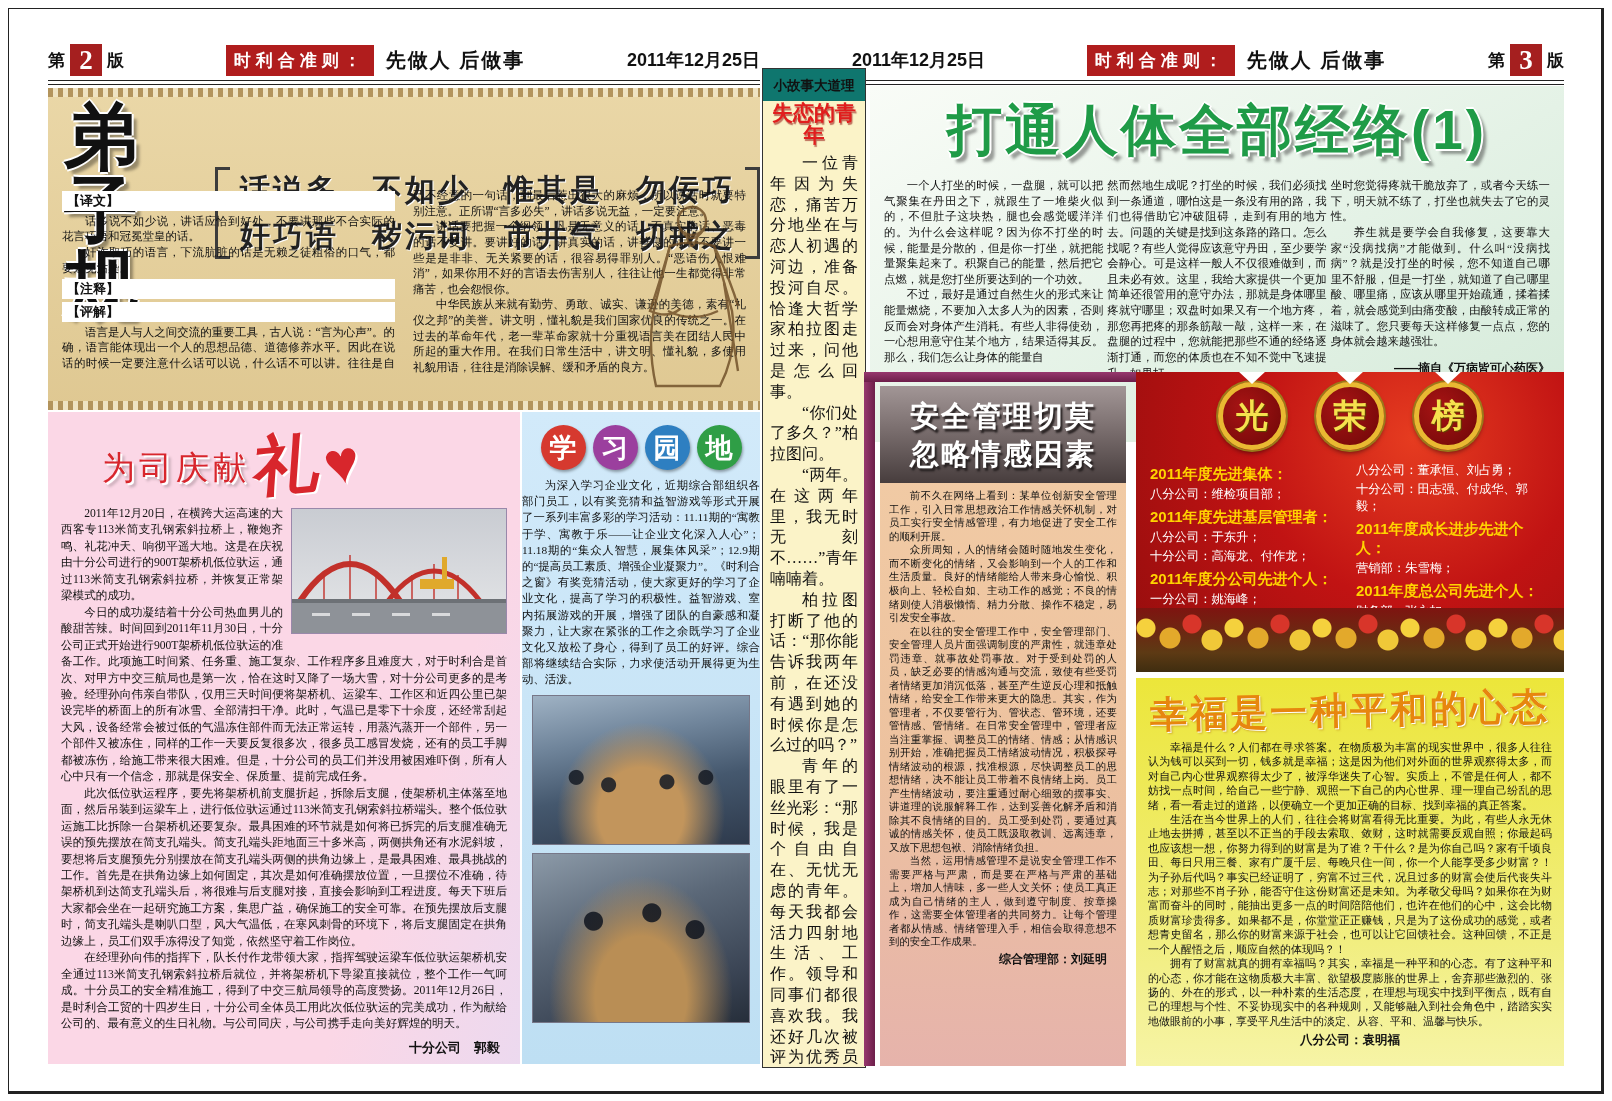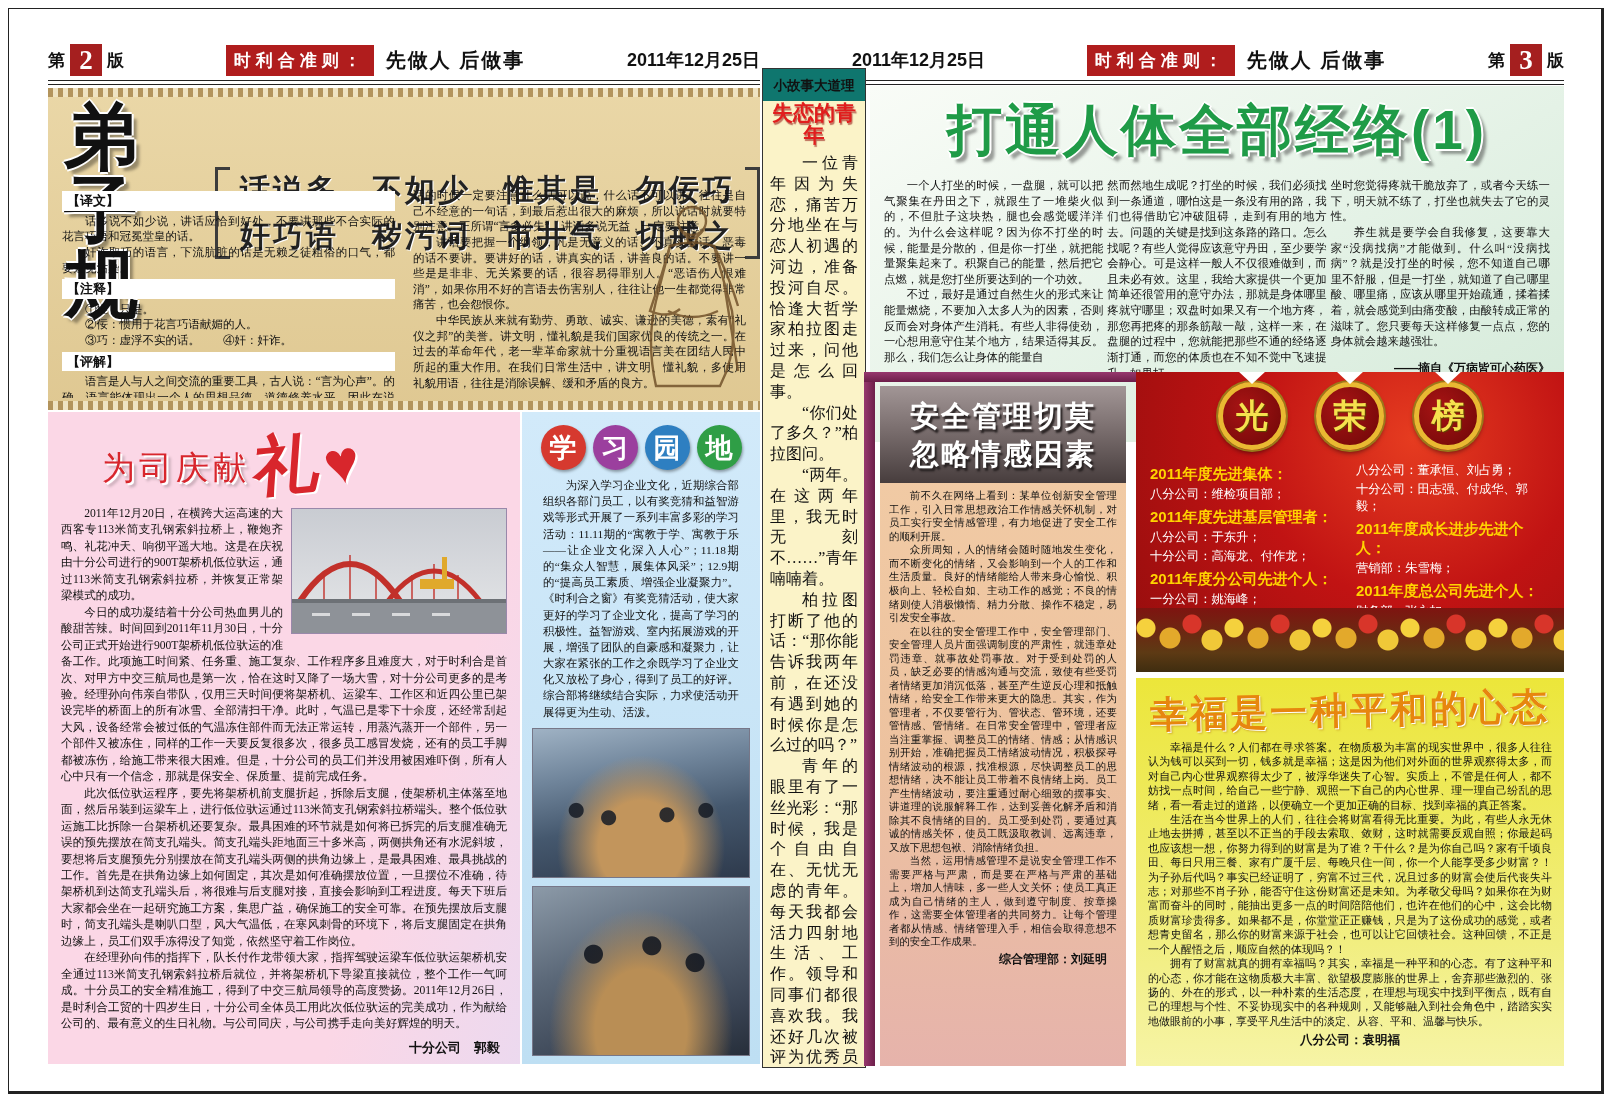--- a/index.html
+++ b/index.html
@@ -61,21 +61,21 @@
   .bridge-photo{float:right;width:214px;height:124px;margin:2px 0 4px 8px;border:1px solid #98a;display:block}
   .gift-byline{text-align:right;font-weight:bold;font-size:13px;padding:6px 20px 0;font-family:"Liberation Sans",sans-serif}
 
   
   .study{left:522px;top:412px;width:238px;height:652px;overflow:hidden;
         background:linear-gradient(180deg,#d2eafa,#bedff3)}
   .study-title{display:flex;gap:7px;justify-content:center;padding:13px 0 7px}
   .circ{width:45px;height:45px;border-radius:50%;color:#fff;font-size:27px;font-weight:bold;
         display:flex;align-items:center;justify-content:center;font-family:"Liberation Sans",sans-serif;
         box-shadow:1px 2px 3px rgba(0,0,0,.35)}
-  .study-body{padding:0 21px;font-size:11.4px;line-height:1.42;text-align:justify}
+  .study-body{padding:0 0;font-size:11.4px;line-height:1.42;text-align:justify}
   .study-body p{margin:0;text-indent:2em}
   .photo{margin:8px 10px;border:1px solid #778;height:148px;position:relative;overflow:hidden}
   .photo.m1{background:
      radial-gradient(circle at 20% 55%, rgba(20,26,36,.85) 7px, transparent 8px),
      radial-gradient(circle at 35% 60%, rgba(20,26,36,.85) 7px, transparent 8px),
      radial-gradient(circle at 62% 58%, rgba(20,26,36,.85) 7px, transparent 8px),
      radial-gradient(circle at 80% 55%, rgba(20,26,36,.85) 7px, transparent 8px),
      radial-gradient(ellipse at 50% 80%, #c2955c 28%, transparent 55%),
      linear-gradient(170deg,#9fb2c4 0%,#70859b 30%,#45586e 60%,#2e3a4c 100%)}
   .photo.m2{height:168px;background:
@@ -196,25 +196,20 @@
       <div class="bracket r"></div>
     </div>
   </div>
   <div class="dzg-body">
     <span class="label">【译文】</span>
     <div>
         <p>话多说不如少说，讲话应恰到好处，不要讲那些不合实际的花言巧语和冠冕堂皇的话。</p>
         <p>奸诈取巧的语言，下流肮脏的话是无赖之徒粗俗的口气，都要避免沾染。</p>
       </div>
     <span class="label">【注释】</span>
-    <div>
-        <p>①惟：只是。</p>
-        <p>②佞：惯用于花言巧语献媚的人。</p>
-        <p>③巧：虚浮不实的话。　　④奸：奸诈。</p>
-      </div>
     <span class="label">【评解】</span>
     <div>
         <p>语言是人与人之间交流的重要工具，古人说：“言为心声”。的确，语言能体现出一个人的思想品德、道德修养水平。因此在说话的时候一定要注意什么话可以说，什么话不可以讲。往往是自己不经意的一句话，到最后惹出很大的麻烦，所以说话时就要特别注意。正所谓“言多必失”，讲话多说无益，一定要注意。</p>
         <p>讲话要把握一个纲领，凡是无意义的话、不真实的话、恶毒的话不要讲。要讲好的话，讲真实的话，讲善良的话。不要讲一些是是非非、无关紧要的话，很容易得罪别人。“恶语伤人恨难消”，如果你用不好的言语去伤害别人，往往让他一生都觉得非常痛苦，也会怨恨你。</p>
         <p>中华民族从来就有勤劳、勇敢、诚实、谦逊的美德，素有“礼仪之邦”的美誉。讲文明，懂礼貌是我们国家优良的传统之一。在过去的革命年代，老一辈革命家就十分重视语言美在团结人民中所起的重大作用。在我们日常生活中，讲文明、懂礼貌，多使用礼貌用语，往往是消除误解、缓和矛盾的良方。</p>
       </div>
   </div>
   <svg class="confucius" viewBox="0 0 132 205">
     <g fill="none" stroke="#6f4f28" stroke-width="2.4" opacity="0.9">
       <circle cx="72" cy="30" r="14"></circle>

